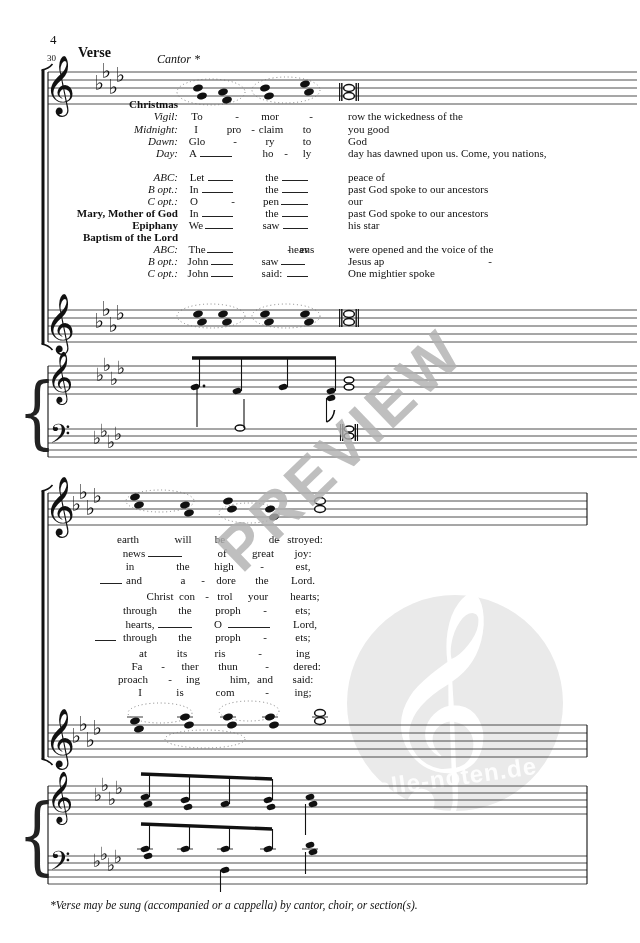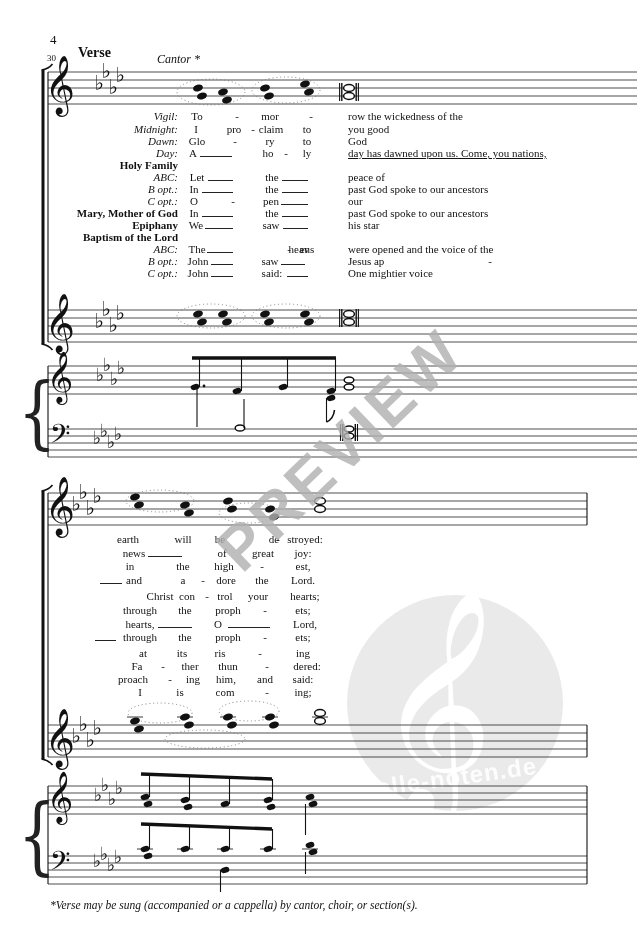--- a/index.html
+++ b/index.html
@@ -263,20 +263,23 @@
       <text x="37" y="411.5" font-size="60" font-family="DejaVu Serif" text-anchor="middle" dominant-baseline="central" fill="#222" transform="translate(0 0) scale(1 1.3194444444444444)" transform-origin="37px 411.5px">{</text>
       <text x="37" y="835" font-size="60" font-family="DejaVu Serif" text-anchor="middle" dominant-baseline="central" fill="#222" transform="translate(0 0) scale(1 1.4166666666666667)" transform-origin="37px 835px">{</text>
     </svg>
 
   <span class="abs pagenum">4</span>
   <span class="abs measnum">30</span>
   <span class="abs verseh">Verse</span>
   <span class="abs cantor">Cantor *</span>
 
   <div class="lyricblock abs" id="lyrics">
+      <div class="lyrow" style="top: 98px;">
+        <span class="lylabel bd">Christmas</span>
+      </div>
       <div class="lyrow" style="top: 110px;">
         <span class="lylabel it">Vigil:</span>
         <span class="lytok" style="left: 197px;">To</span>
         <span class="lytok" style="left: 237px;">-</span>
         <span class="lytok" style="left: 270px;">mor</span>
         <span class="lytok" style="left: 311px;">-</span>
         <span class="lycont" style="left: 348px;">row the wickedness of the</span>
       </div>
       <div class="lyrow" style="top: 123px;">
         <span class="lylabel it">Midnight:</span>
@@ -295,24 +298,21 @@
         <span class="lytok" style="left: 307px;">to</span>
         <span class="lycont" style="left: 348px;">God</span>
       </div>
       <div class="lyrow" style="top: 147px;">
         <span class="lylabel it">Day:</span>
         <span class="lytok" style="left: 193px;">A</span>
         <span class="lymel" style="left: 200px; width: 32px;"></span>
         <span class="lytok" style="left: 268px;">ho</span>
         <span class="lytok" style="left: 286px;">-</span>
         <span class="lytok" style="left: 307px;">ly</span>
-        <span class="lycont" style="left: 348px; text-decoration: underline;">day has dawned upon us. Come, you nations,</span>
-      </div>
-      <div class="lyrow" style="top: 159px;">
-        <span class="lylabel bd">Holy Family</span>
+        <span class="lycont" style="left: 348px;">day has dawned upon us. Come, you nations,</span>
       </div>
       <div class="lyrow" style="top: 171px;">
         <span class="lylabel it">ABC:</span>
         <span class="lytok" style="left: 197px;">Let</span>
         <span class="lymel" style="left: 208px; width: 25px;"></span>
         <span class="lytok" style="left: 272px;">the</span>
         <span class="lymel" style="left: 282px; width: 26px;"></span>
         <span class="lycont" style="left: 348px;">peace of</span>
       </div>
       <div class="lyrow" style="top: 183px;">
@@ -367,21 +367,21 @@
         <span class="lymel" style="left: 281px; width: 24px;"></span>
         <span class="lytok" style="left: 490px;">-</span>
         <span class="lycont" style="left: 348px;">Jesus ap</span>
       </div>
       <div class="lyrow" style="top: 267px;">
         <span class="lylabel it">C opt.:</span>
         <span class="lytok" style="left: 198px;">John</span>
         <span class="lymel" style="left: 211px; width: 22px;"></span>
         <span class="lytok" style="left: 272px;">said:</span>
         <span class="lymel" style="left: 287px; width: 21px;"></span>
-        <span class="lycont" style="left: 348px;">One mightier voice</span>
+        <span class="lycont" style="left: 348px;">One mightier spoke</span>
       </div>
       <div class="lyrow" style="top: 533px;">
         <span class="lytok" style="left: 128px;">earth</span>
         <span class="lytok" style="left: 183px;">will</span>
         <span class="lytok" style="left: 220px;">be</span>
         <span class="lytok" style="left: 260px; padding-left: 28px;">de</span>
         <span class="lytok" style="left: 278px;">-</span>
         <span class="lytok" style="left: 305px;">stroyed:</span>
       </div>
       <div class="lyrow" style="top: 547px;">
@@ -449,21 +449,21 @@
         <span class="lytok" style="left: 163px;">-</span>
         <span class="lytok" style="left: 190px;">ther</span>
         <span class="lytok" style="left: 228px;">thun</span>
         <span class="lytok" style="left: 267px;">-</span>
         <span class="lytok" style="left: 307px;">dered:</span>
       </div>
       <div class="lyrow" style="top: 673px;">
         <span class="lytok" style="left: 133px;">proach</span>
         <span class="lytok" style="left: 170px;">-</span>
         <span class="lytok" style="left: 193px;">ing</span>
-        <span class="lytok" style="left: 226px;">him,</span>
+        <span class="lytok" style="left: 240px;">him,</span>
         <span class="lytok" style="left: 265px;">and</span>
         <span class="lytok" style="left: 303px;">said:</span>
       </div>
       <div class="lyrow" style="top: 686px;">
         <span class="lytok" style="left: 140px;">I</span>
         <span class="lytok" style="left: 180px;">is</span>
         <span class="lytok" style="left: 225px;">com</span>
         <span class="lytok" style="left: 267px;">-</span>
         <span class="lytok" style="left: 303px;">ing;</span>
       </div>

